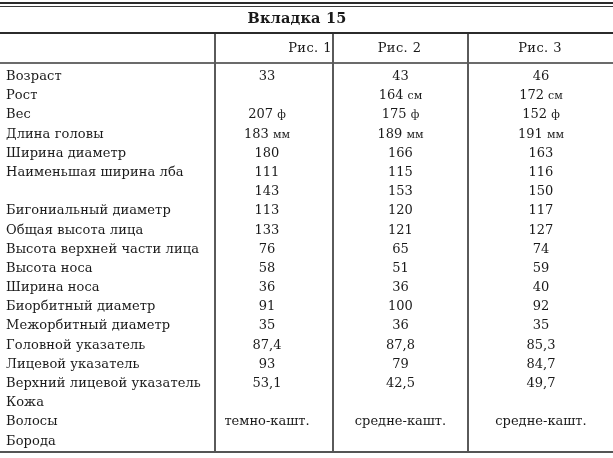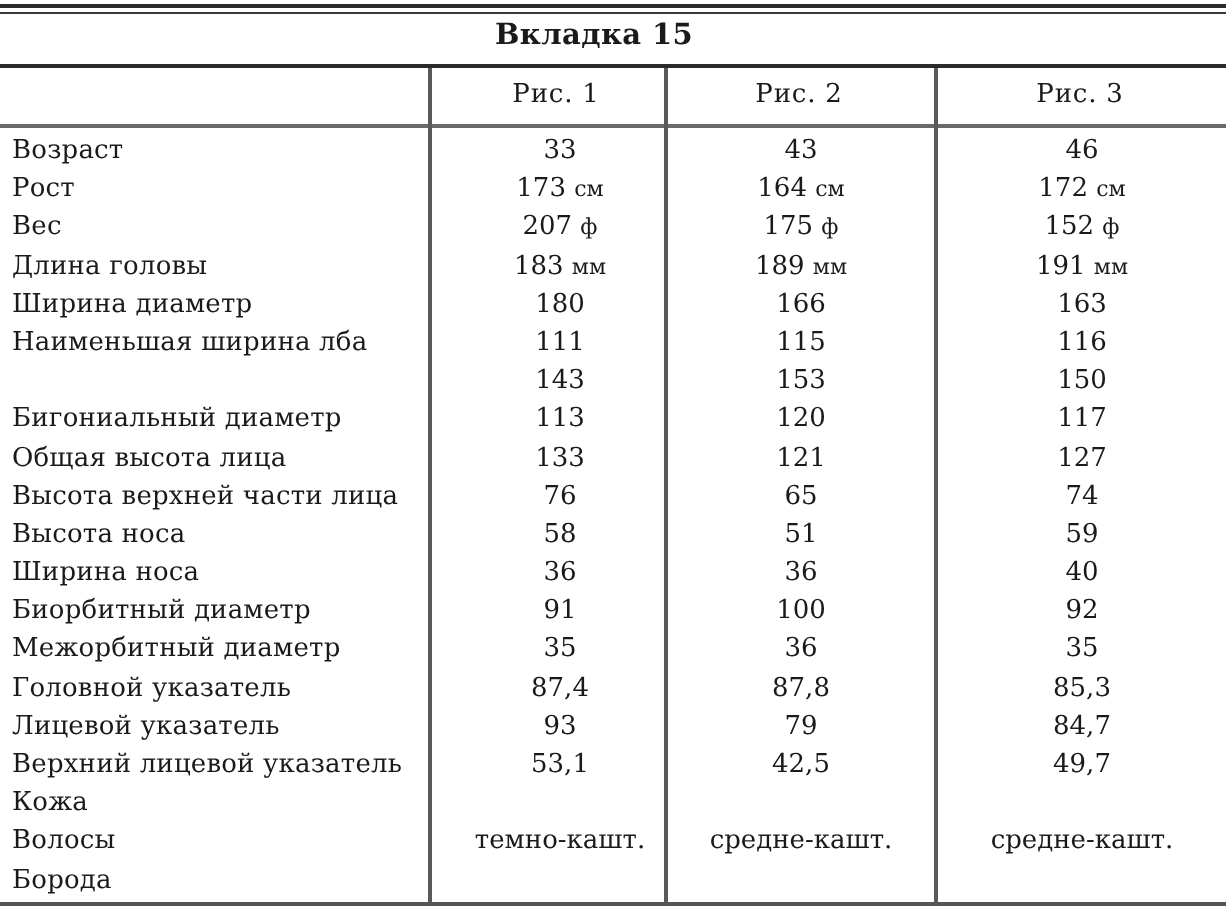--- a/index.html
+++ b/index.html
@@ -60,21 +60,21 @@
   }
 
   
   .col-head {
     position: absolute;
     top: 40px;
     font-size: 13px;
     text-align: center;
     letter-spacing: 0.4px;
   }
-  .col-head-1 { left: 214px; width: 128px; }
+  .col-head-1 { left: 214px; width: 128px; padding-left: 32px; }
   .col-head-2 { left: 332px; width: 135px; }
   .col-head-3 { left: 467px; width: 146px; }
 
   
   .rows {
     position: absolute;
     top: 66px;
     left: 0;
     width: 613px;
   }
@@ -87,21 +87,21 @@
   }
   .cell-label {
     position: absolute;
     left: 6px;
     width: 206px;
     text-align: left;
     letter-spacing: 0.1px;
   }
   .cell-v1 {
     position: absolute;
-    left: 224px;
+    left: 211px;
     width: 112px;
     text-align: center;
   }
   .cell-v2 {
     position: absolute;
     left: 334px;
     width: 133px;
     text-align: center;
   }
   .cell-v3 {
@@ -136,21 +136,20 @@
 
   <div class="rows" id="rows-container">
       <div class="row">
         <div class="cell-label">Возраст</div>
         <div class="cell-v1">33</div>
         <div class="cell-v2">43</div>
         <div class="cell-v3">46</div>
       </div>
       <div class="row">
         <div class="cell-label">Рост</div>
-        <div class="cell-v1">173 <span class="unit">см</span></div>
         <div class="cell-v2">164 <span class="unit">см</span></div>
         <div class="cell-v3">172 <span class="unit">см</span></div>
       </div>
       <div class="row">
         <div class="cell-label">Вес</div>
         <div class="cell-v1">207 <span class="unit">ф</span></div>
         <div class="cell-v2">175 <span class="unit">ф</span></div>
         <div class="cell-v3">152 <span class="unit">ф</span></div>
       </div>
       <div class="row">

